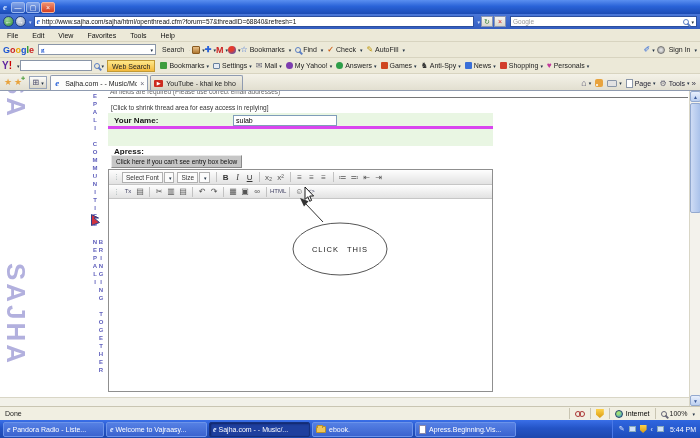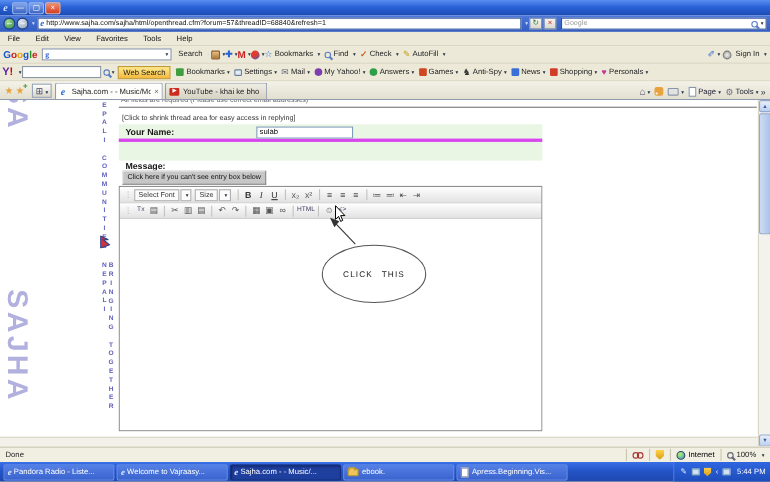--- a/index.html
+++ b/index.html
@@ -105,21 +105,21 @@
   #nepal-flag{position:absolute;left:91px;top:123px;}
 
   #main{position:absolute;left:108px;top:0;width:385px;height:315px;}
   #required-note-clip{position:absolute;left:2px;top:0;height:5px;overflow:hidden;width:320px;}
   #required-note-clip .t{margin-top:-3px;color:#666;font-size:6.5px;}
   #top-divider{position:absolute;left:0;top:6px;width:580px;height:1px;background:#777;}
   #shrink-note{position:absolute;left:3px;top:13px;color:#333;font-size:6.5px;}
   #form-green{position:absolute;left:0;top:22px;width:385px;height:33px;background:#e9f6e3;}
   .frow{position:relative;height:16px;border-bottom:3px solid #d946ef;}
   .flabel{position:absolute;left:6px;top:3px;font-weight:bold;font-size:8px;color:#161616;}
-  .finput{position:absolute;left:125px;top:2px;width:88px;height:11px;border:1px solid #7f9db9;font-size:7px;padding:0 2px;}
+  .finput{position:absolute;left:125px;top:2px;width:104px;height:11px;border:1px solid #7f9db9;font-size:7px;padding:0 2px;}
   #message-label{position:absolute;left:6px;top:56px;font-weight:bold;font-size:8px;color:#161616;}
   #entry-btn{position:absolute;left:3px;top:64px;background:#c6c6c6;border:1px solid #8a8a8a;border-top-color:#e8e8e8;border-left-color:#e8e8e8;padding:2px 4px;font-size:6.5px;color:#111;}
   #editor{position:absolute;left:0;top:78px;width:385px;height:223px;border:1px solid #8f8f8f;background:#fff;}
   .erow{display:flex;align-items:center;background:linear-gradient(#fefefe,#e2e2e2);border-bottom:1px solid #c6c6c6;padding:0 2px;white-space:nowrap;}
   #erow1{height:15px;}
   #erow2{height:14px;}
   .grip{color:#9aa;font-size:7px;margin:0 2px;}
   .edrop{border:1px solid #b0b0b0;background:#fbfbfb;font-size:6.5px;height:11px;line-height:10px;padding:0 3px;color:#333;}
   .edropcaret{border:1px solid #b0b0b0;background:#fbfbfb;height:11px;line-height:10px;padding:0 2px;margin:0 3px 0 1px;}
   .ebtn{min-width:12px;height:11px;line-height:11px;text-align:center;font-size:8px;color:#555;}
@@ -351,21 +351,21 @@
       <div id="top-divider"></div>
       <div id="shrink-note">[Click to shrink thread area for easy access in replying]</div>
 
       <div id="form-green">
         <div class="frow">
           <span class="flabel">Your Name:</span>
           <input class="finput" value="sulab" style="">
         </div>
       </div>
 
-      <div id="message-label">Message:</div>
+      <div id="message-label">Apress:</div>
       <div id="entry-btn">Click here if you can't see entry box below</div>
 
       <div id="editor">
         <div class="erow" id="erow1">
           <span class="grip">⋮</span>
           <span class="edrop">Select Font</span>
             <span class="edropcaret"><span class="dd">▾</span></span>
           <span class="edrop">Size</span>
             <span class="edropcaret"><span class="dd">▾</span></span>
           <span class="esep"></span>

